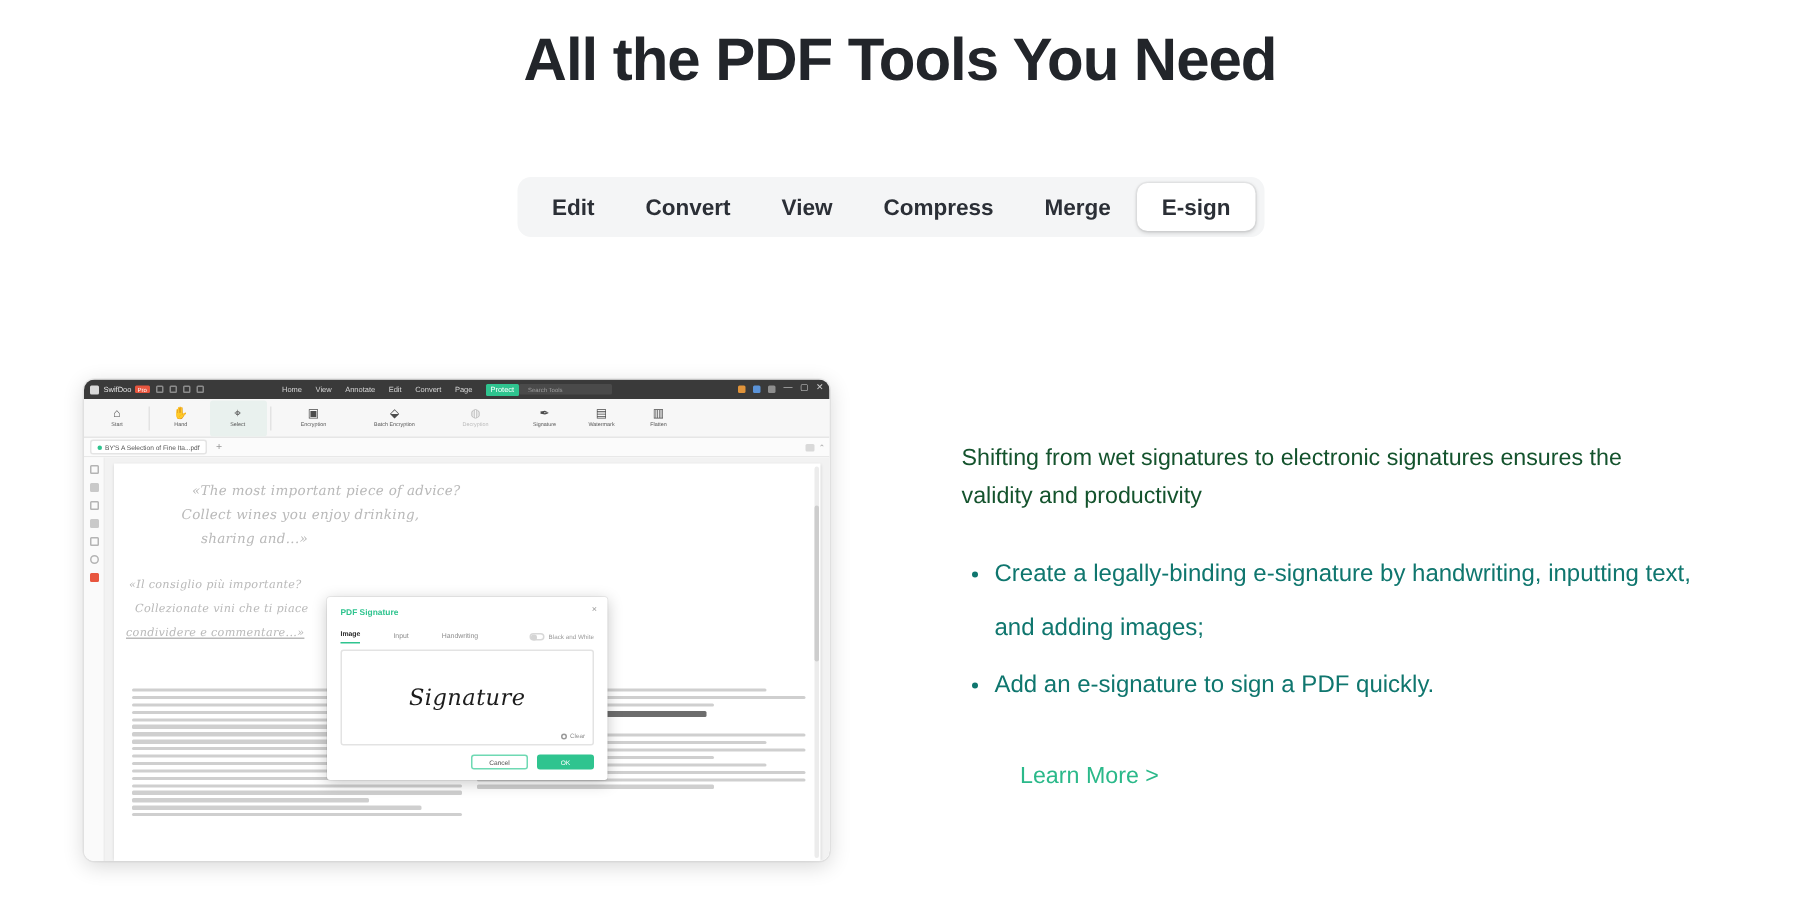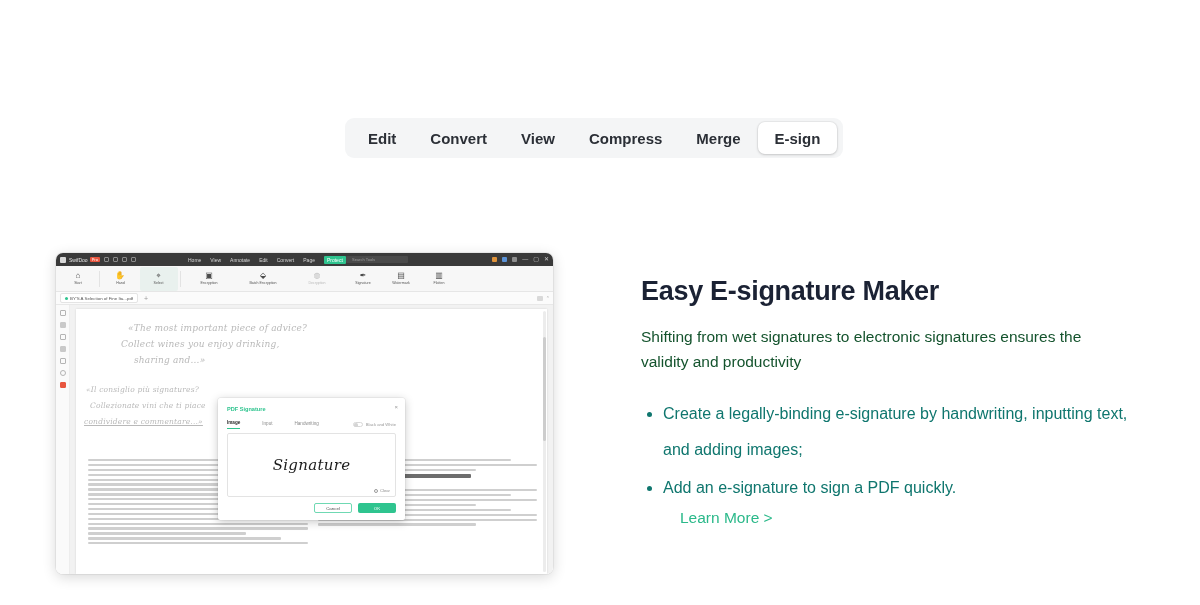--- a/index.html
+++ b/index.html
@@ -175,20 +175,21 @@
   .winlogo i:nth-child(2){ left:8.6px; top:0; width:8.4px; height:8.3px; }
   .winlogo i:nth-child(3){ left:0; top:9.2px; width:7.4px; height:7.0px; }
   .winlogo i:nth-child(4){ left:8.6px; top:8.7px; width:8.4px; height:8.3px; }
   .learn { margin-left:39px; font-size:15.5px; color:#2bb98a; cursor:pointer; white-space:nowrap; }
 </style>
 </head>
 <body>
 
 <div class="page">
 
+  <div class="hero-title">All the PDF Tools You Need</div>
 
   <div class="tabbar">
     <div class="tab">Edit</div>
     <div class="tab">Convert</div>
     <div class="tab">View</div>
     <div class="tab">Compress</div>
     <div class="tab">Merge</div>
     <div class="tab active">E-sign</div>
   </div>
 
@@ -290,21 +291,21 @@
         <span class="si c"></span>
         <span class="si r"></span>
       </div>
 
       <div class="docpane">
         <div class="paper">
 
           <div class="script" style="position:absolute;left:52px;top:14px;">«The most important piece of advice?</div>
           <div class="script" style="position:absolute;left:45px;top:30px;">Collect wines you enjoy drinking,</div>
           <div class="script" style="position:absolute;left:58px;top:46px;">sharing and...»</div>
-          <div class="script s2" style="position:absolute;left:10px;top:76px;">«Il consiglio più signatures?</div>
+          <div class="script s2" style="position:absolute;left:10px;top:76px;">«Il consiglio più importante?</div>
           <div class="script s2" style="position:absolute;left:14px;top:92px;">Collezionate vini che ti piace</div>
           <div class="script s2" style="position:absolute;left:8px;top:108px;text-decoration:underline;">condividere e commentare...»</div>
 
           <div class="cols">
             <div class="col">
               <div class="ln m"></div>
                 <div class="ln"></div>
                 <div class="ln s"></div>
               <div class="ln"></div>
                 <div class="ln m"></div>
@@ -371,21 +372,20 @@
           <div class="dlg-btns">
             <div class="btn-cancel">Cancel</div>
             <div class="btn-ok">OK</div>
           </div>
         </div>
       </div>
     </div>
   </div>
 
   <div class="copy">
-    <h2>Easy E-signature Maker</h2>
     <p class="sub">Shifting from wet signatures to electronic signatures ensures the validity and productivity</p>
     <ul>
       <li>Create a legally-binding e-signature by handwriting, inputting text, and adding images;</li>
       <li>Add an e-signature to sign a PDF quickly.</li>
     </ul>
   </div>
 
   <div class="cta-row">
     <a class="learn">Learn More &gt;</a>
   </div>

